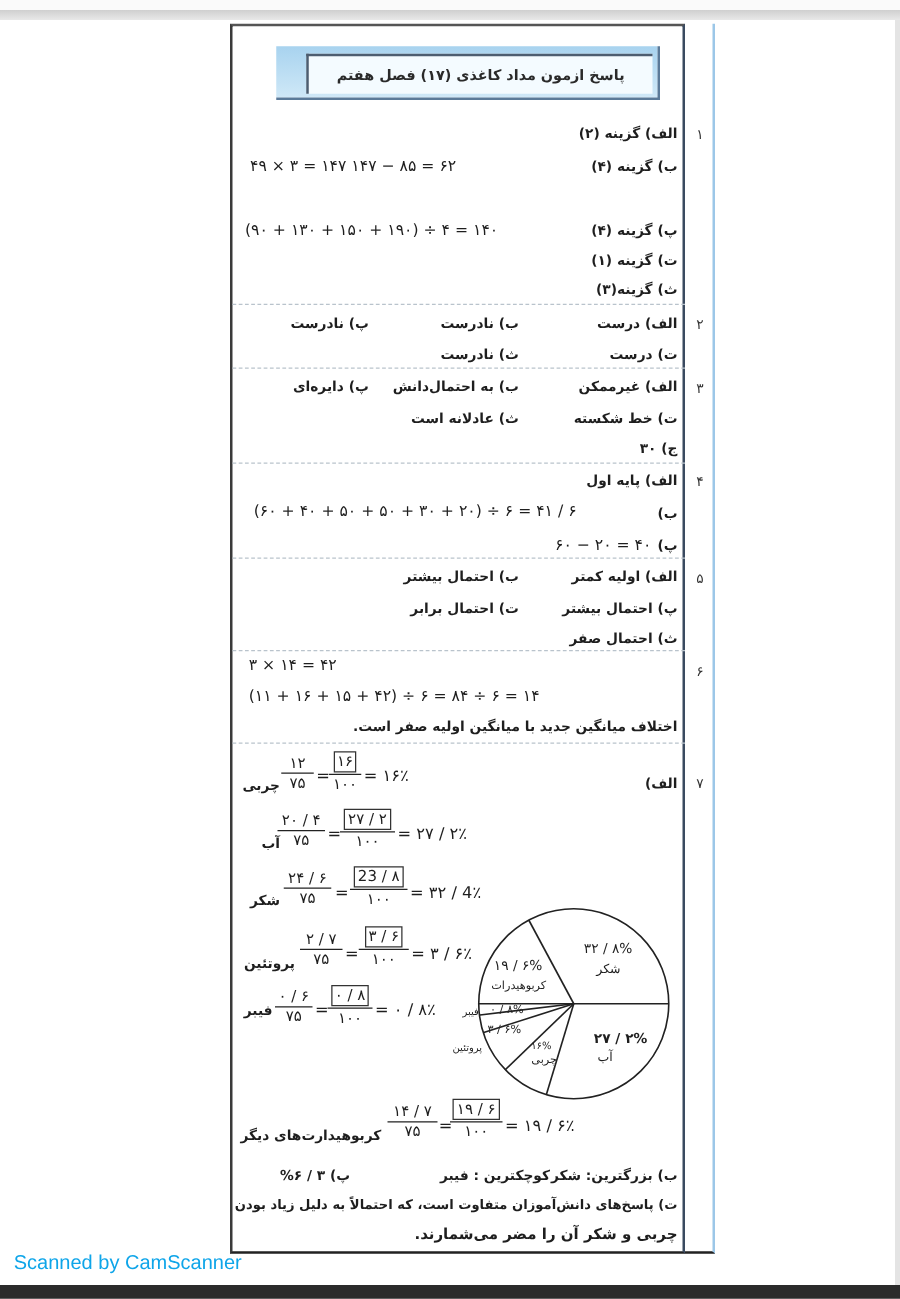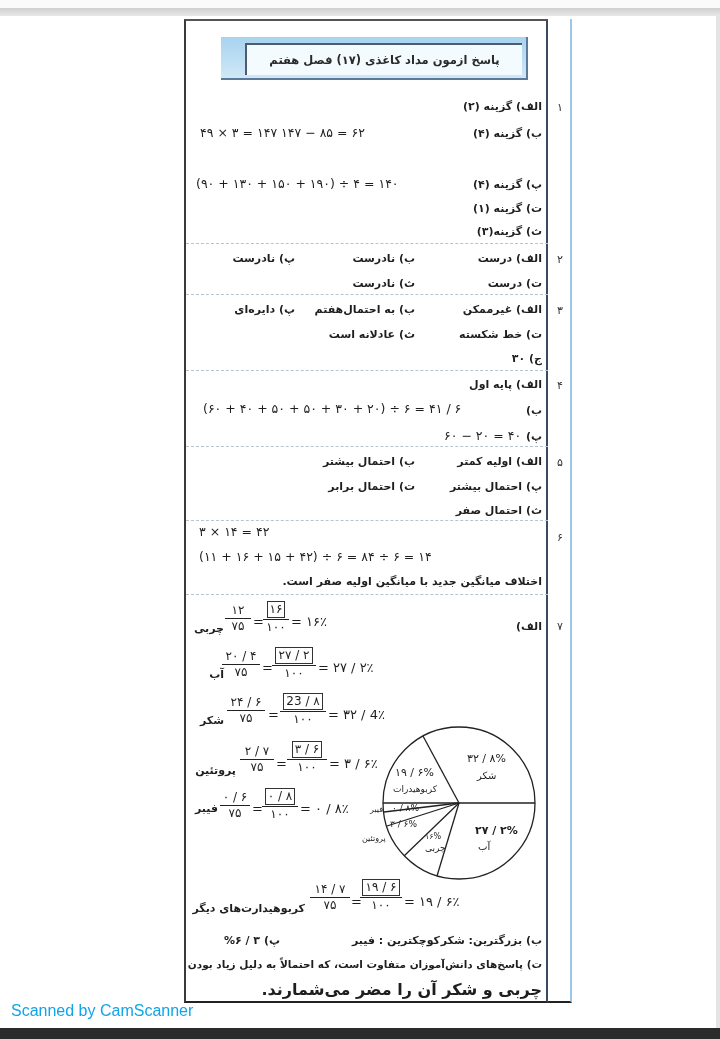--- a/index.html
+++ b/index.html
@@ -51,21 +51,21 @@
 <div class="qn" style="top:253px">۲</div>
 <div class="t" style="right:178px;top:252px">الف) درست</div>
 <div class="t" style="right:305px;top:252px">ب) نادرست</div>
 <div class="t" style="right:425px;top:252px">پ) نادرست</div>
 <div class="t" style="right:178px;top:277px">ت) درست</div>
 <div class="t" style="right:305px;top:277px">ث) نادرست</div>
 <div class="sep" style="top:294px"></div>
 
 <div class="qn" style="top:304px">۳</div>
 <div class="t" style="right:178px;top:303px">الف) غیرممکن</div>
-<div class="t" style="right:305px;top:303px">ب) به احتمال‌هفتم</div>
+<div class="t" style="right:305px;top:303px">ب) به احتمال‌دانش</div>
 <div class="t" style="right:425px;top:303px">پ) دایره‌ای</div>
 <div class="t" style="right:178px;top:328px">ت) خط شکسته</div>
 <div class="t" style="right:305px;top:328px">ث) عادلانه است</div>
 <div class="t" style="right:178px;top:352px">ج) ۳۰</div>
 <div class="sep" style="top:370px"></div>
 
 <div class="qn" style="top:379px">۴</div>
 <div class="t" style="right:178px;top:378px">الف) پایه اول</div>
 <div class="t" style="right:178px;top:404px">ب)</div>
 <div class="m" style="left:203px;top:401px">(۶۰ + ۴۰ + ۵۰ + ۵۰ + ۳۰ + ۲۰) ÷ ۶ = ۴۱ / ۶</div>
@@ -197,15 +197,15 @@
     <span class="bar"></span>
     <span class="d">۱۰۰</span>
   </div>
 <div class="eq" style="left:404px;top:894px">= ۱۹ / ۶٪</div>
 
 <div class="t" style="right:178px;top:934px">ب) بزرگترین: شکر</div>
 <div class="t" style="right:280px;top:934px">کوچکترین : فیبر</div>
 <div class="t" style="right:440px;top:934px">پ)  ۳ / ۶%</div>
 
 <div class="t" style="right:178px;top:958px;font-size:10.5px">ت) پاسخ‌های دانش‌آموزان متفاوت است، که احتمالاً به دلیل زیاد بودن</div>
-<div class="t" style="right:178px;top:980px;font-size:16px">چربی و شکر آن را مضر می‌شمارند.</div>
+<div class="t" style="right:178px;top:980px;font-size:12px">چربی و شکر آن را مضر می‌شمارند.</div>
 
 <div class="scanned">Scanned by CamScanner</div>
 
 </body></html>

